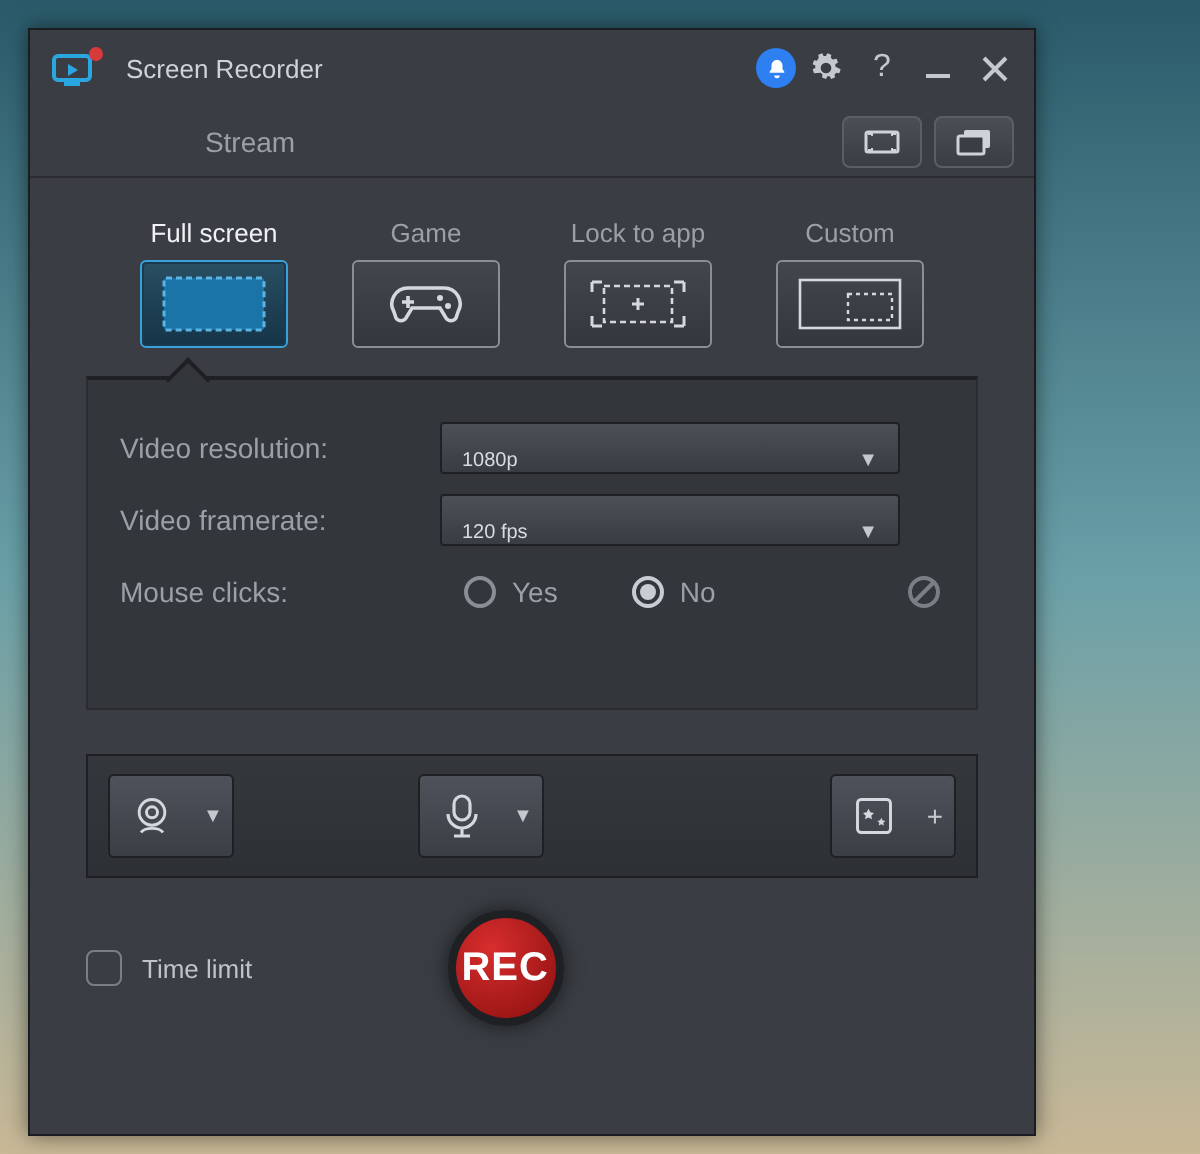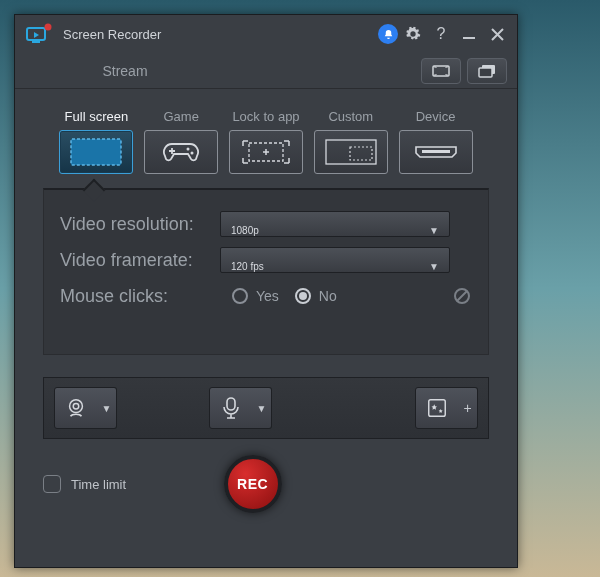--- a/index.html
+++ b/index.html
@@ -101,33 +101,33 @@
   }
   .panel::before{
     content:""; position:absolute; top:-8px; left:42px;
     width:14px; height:14px; background:#33363b;
     border-left:2px solid #1e2024; border-top:2px solid #1e2024;
     transform: rotate(45deg);
   }
   .row {
     display:flex; align-items:center; height:36px;
   }
-  .row-label { width:160px; color:#9aa0a7; font-size:18px; }
+  .row-label { width:160px; color:#9aa0a7; font-size:14px; }
   .select {
     flex:1; max-width:230px; height:26px;
     background: linear-gradient(#4c5057,#393c42);
     border:1px solid #1e2024; border-radius:2px;
     display:flex; align-items:flex-end; padding:0 10px;
     color:#d8dbe0; font-size:10px; cursor:pointer;
     position:relative;
   }
   .select .caret {
     margin-left:auto; color:#c5c9cf;
   }
-  .radio-group{display:flex; align-items:flex-start; gap:16px;padding-left:12px;}
+  .radio-group{display:flex; align-items:flex-start; gap:37px;padding-left:12px;}
   .radio{display:flex; align-items:center; gap:8px; color:#9aa0a7; font-size:14px; cursor:pointer;}
   .radio .circle{
     width:16px; height:16px; border:2px solid #8a8f97; border-radius:50%;
     display:flex; align-items:center; justify-content:center;
   }
   .radio.selected .circle{border-color:#c9cdd3;}
   .radio.selected .dot{width:8px; height:8px; background:#c9cdd3; border-radius:50%;}
   .prohibit{
     margin-left:auto; width:20px; height:20px; color:#7a7f86;
     display:flex; align-items:center; justify-content:center;
@@ -168,21 +168,21 @@
     width:18px; height:18px; border:1px solid #7a7f86; border-radius:4px;
     margin-right:10px; cursor:pointer;
   }
   .footer-label{ color:#bfc3c9; font-size:13px; }
   .rec{
     margin-left:auto; margin-right:auto;
     width:58px; height:58px; border-radius:50%;
     background: radial-gradient(circle at 35% 30%, #d82d2d, #8a0f0f);
     border:4px solid #1e2024;
     display:flex; align-items:center; justify-content:center;
-    color:#fff; font-weight:600; font-size:14px; letter-spacing:0.5px;
+    color:#fff; font-weight:600; font-size:20px; letter-spacing:0.5px;
     cursor:pointer;
     box-shadow: 0 0 10px rgba(0,0,0,0.6);
     transform: translateX(-55px);
   }
   svg { display:block; }
 </style>
 </head>
 <body>
 
 <div class="window">
@@ -266,29 +266,20 @@
             <path stroke="#d5d8dd" stroke-width="1.5" d="M2 2v5M2 2h5M48 2v5M48 2h-5M2 24v-5M2 24h5M48 24v-5M48 24h-5"></path>
           </svg>
       </div>
     </div>
     <div class="mode">
       <div class="mode-label">Custom</div>
       <div class="mode-box">
         <svg width="54" height="28" viewBox="0 0 54 28">
             <rect x="2" y="2" width="50" height="24" fill="none" stroke="#d5d8dd" stroke-width="1.3"></rect>
             <rect x="26" y="9" width="22" height="13" fill="none" stroke="#d5d8dd" stroke-width="1.2" stroke-dasharray="2 2"></rect>
-          </svg>
-      </div>
-    </div>
-    <div class="mode">
-      <div class="mode-label">Device</div>
-      <div class="mode-box">
-        <svg width="48" height="18" viewBox="0 0 48 18">
-            <path fill="none" stroke="#d5d8dd" stroke-width="1.6" d="M4 4h40v6l-4 4H8l-4-4z"></path>
-            <rect x="10" y="7" width="28" height="3" fill="#d5d8dd"></rect>
           </svg>
       </div>
     </div>
   </div>
 
   <div class="panel">
     <div class="row">
       <div class="row-label">Video resolution:</div>
       <div class="select">
         <span>1080p</span>

